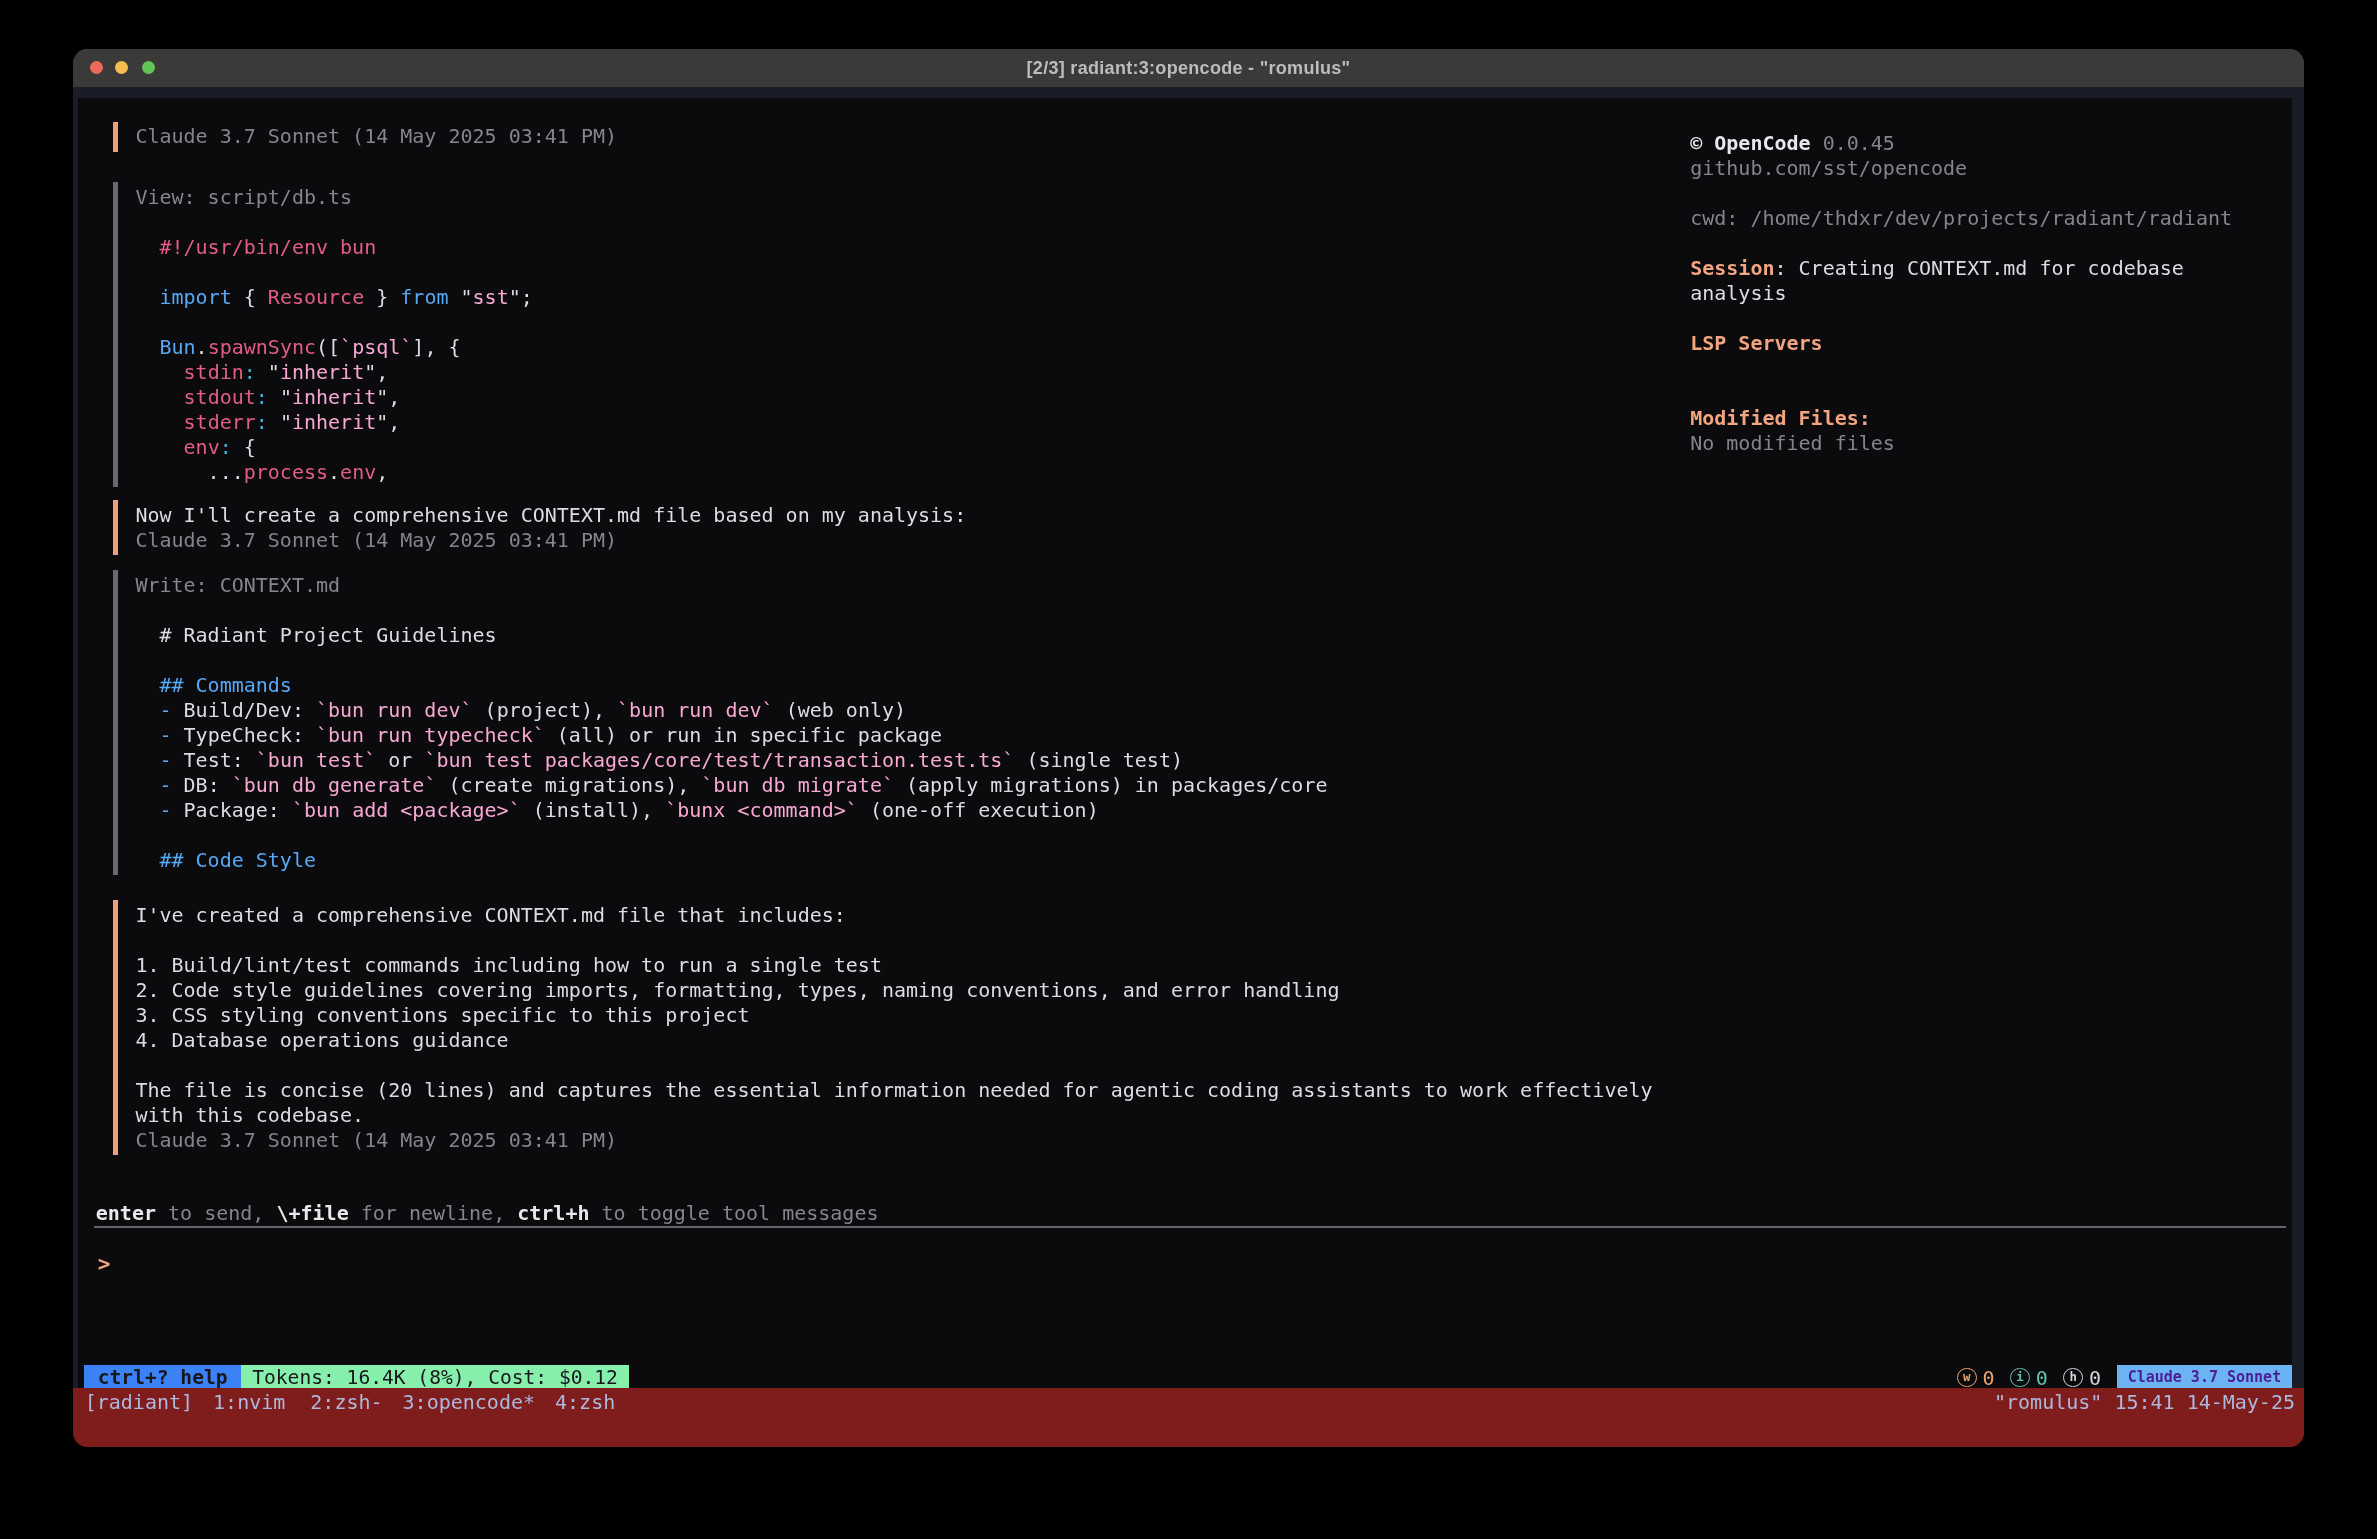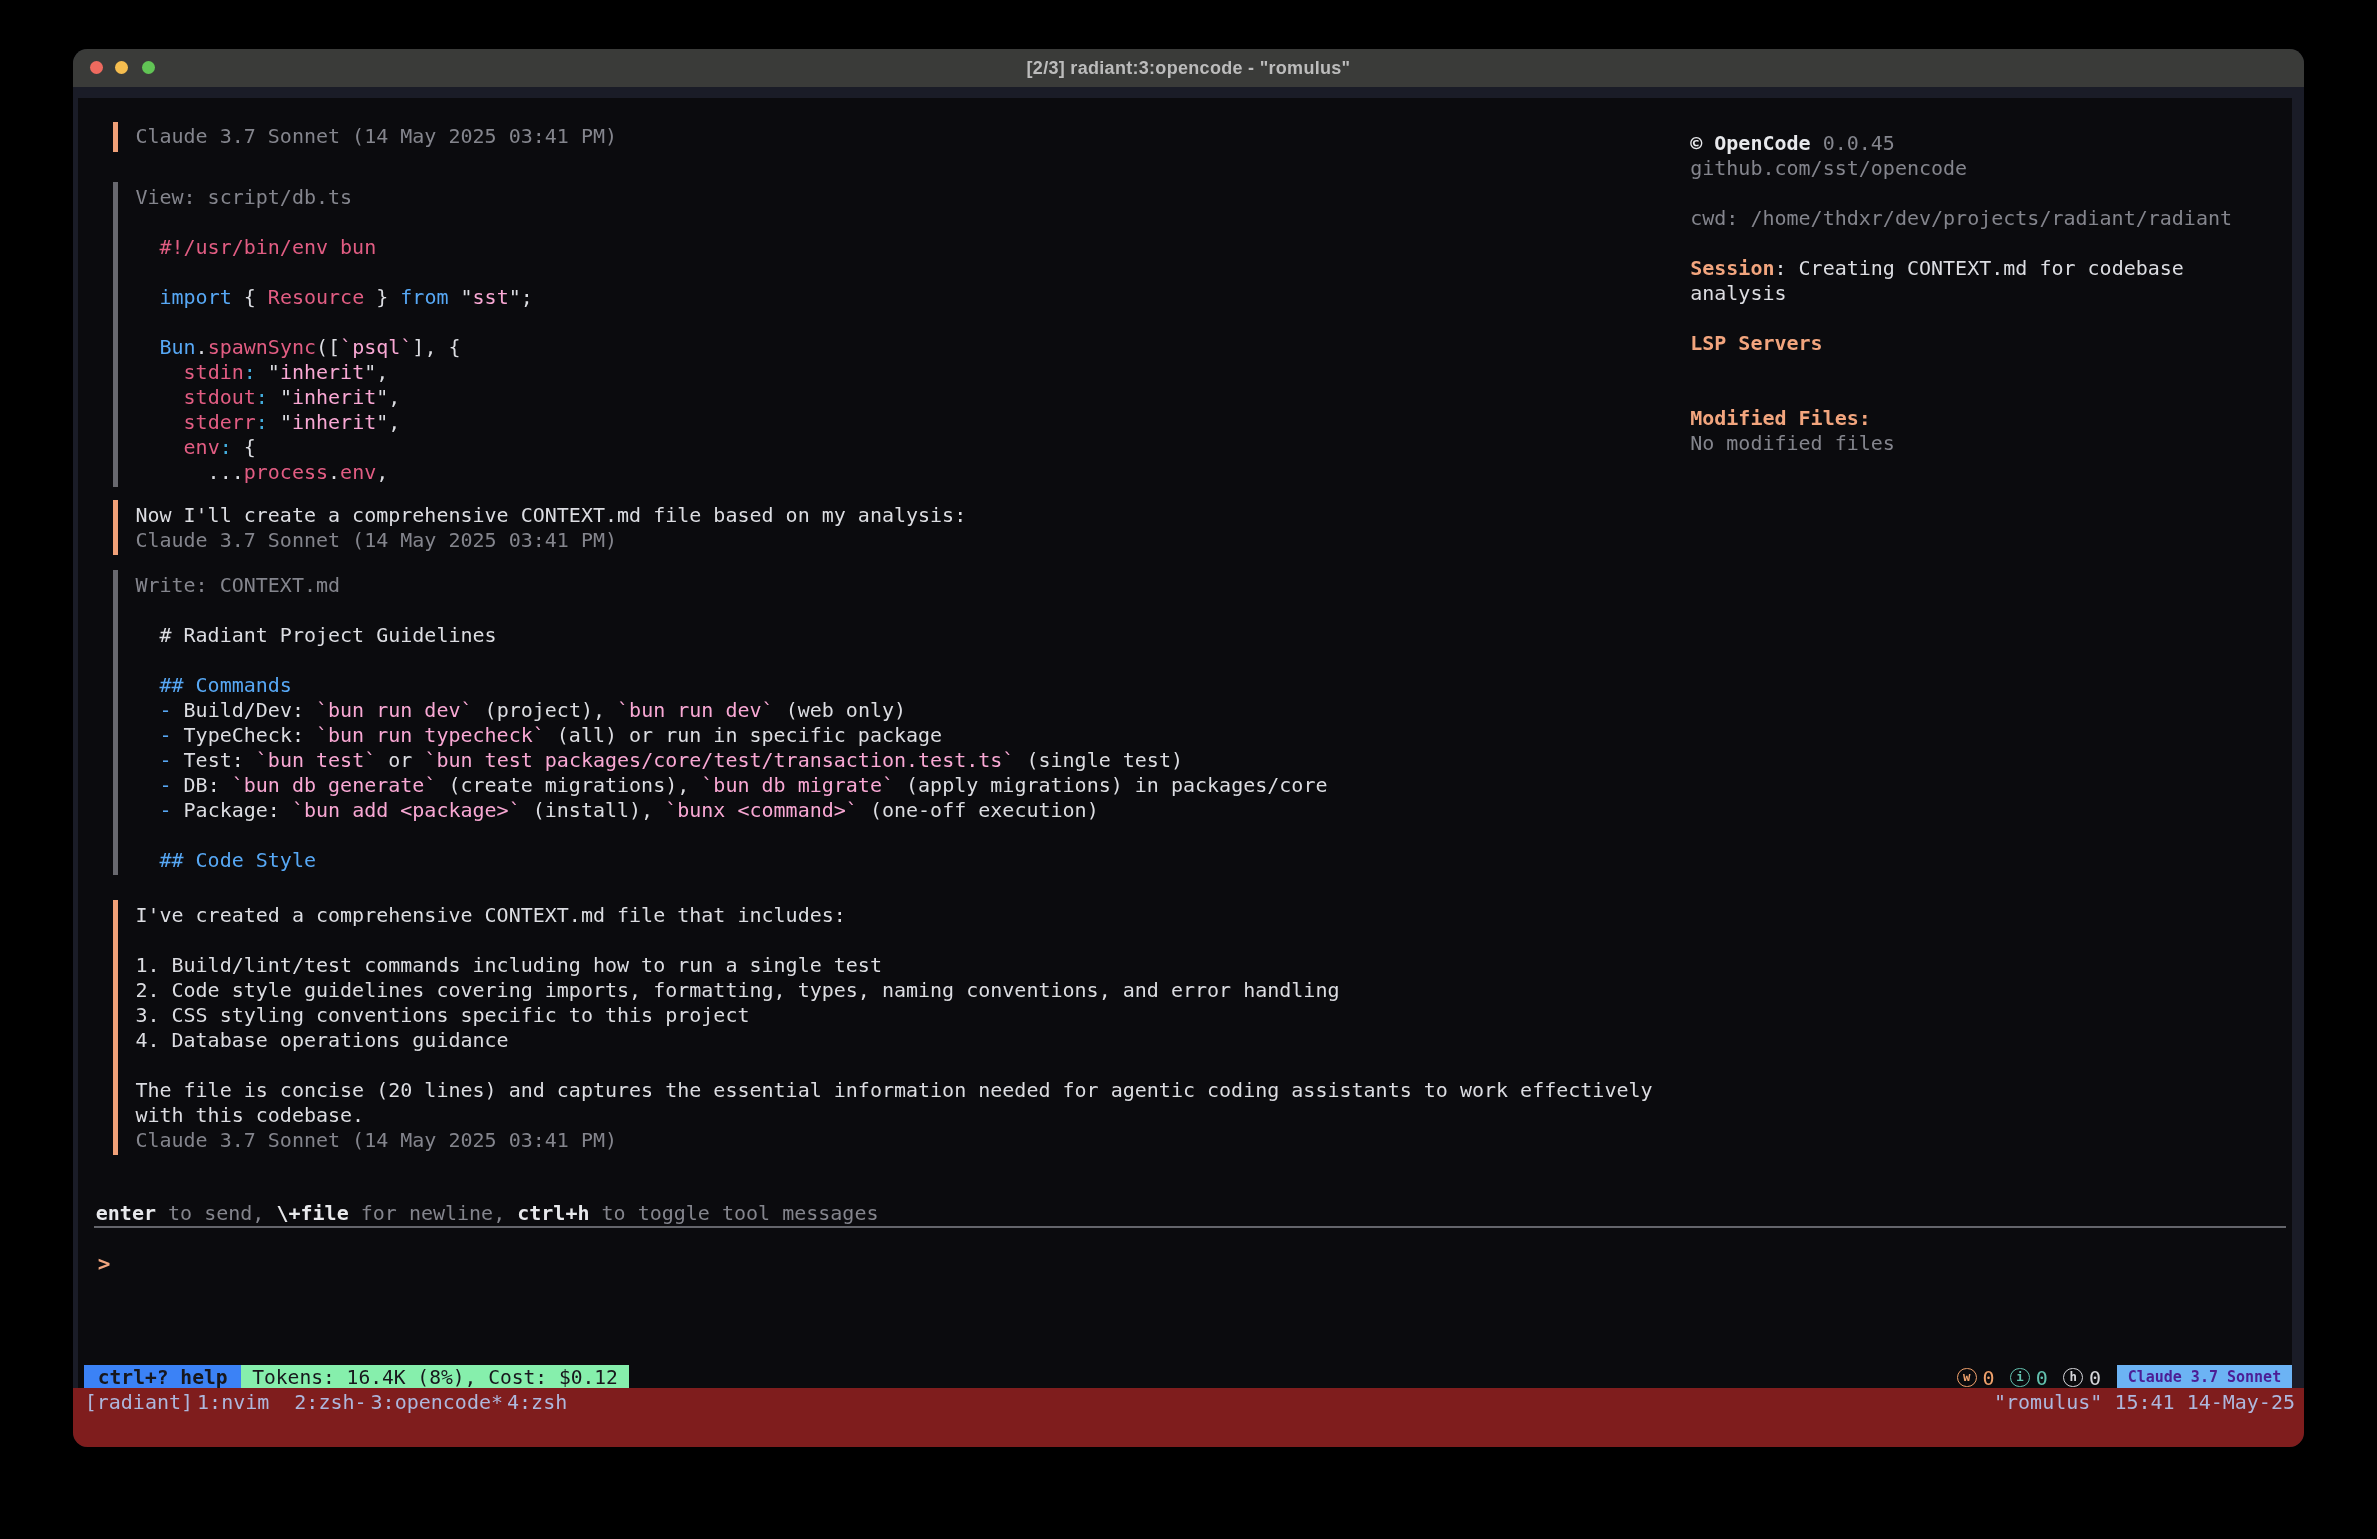--- a/index.html
+++ b/index.html
@@ -93,21 +93,21 @@
 
   
   .tmuxbar {
     position:absolute; left:0; right:0; top:1339px; bottom:0; background:#7f1d1d;
   }
   .tmuxline {
     height:27px; display:flex; align-items:center;
     padding:0 9px 0 11.7px; font-size:20px; color:#aeb7dc; white-space:pre;
   }
   .tmux-left { display:flex; align-items:center; }
-  .tmux-left .tw { margin-left:4px; }
+  .tmux-left .tw { margin-left:20px; }
   .tmux-left .tw:nth-child(3) { margin-left:25px; } 
   .tmux-right { margin-left:auto; }
 </style>
 </head>
 <body>
 
 <div class="window">
 
   <div class="titlebar">
     <span class="light close"></span>

